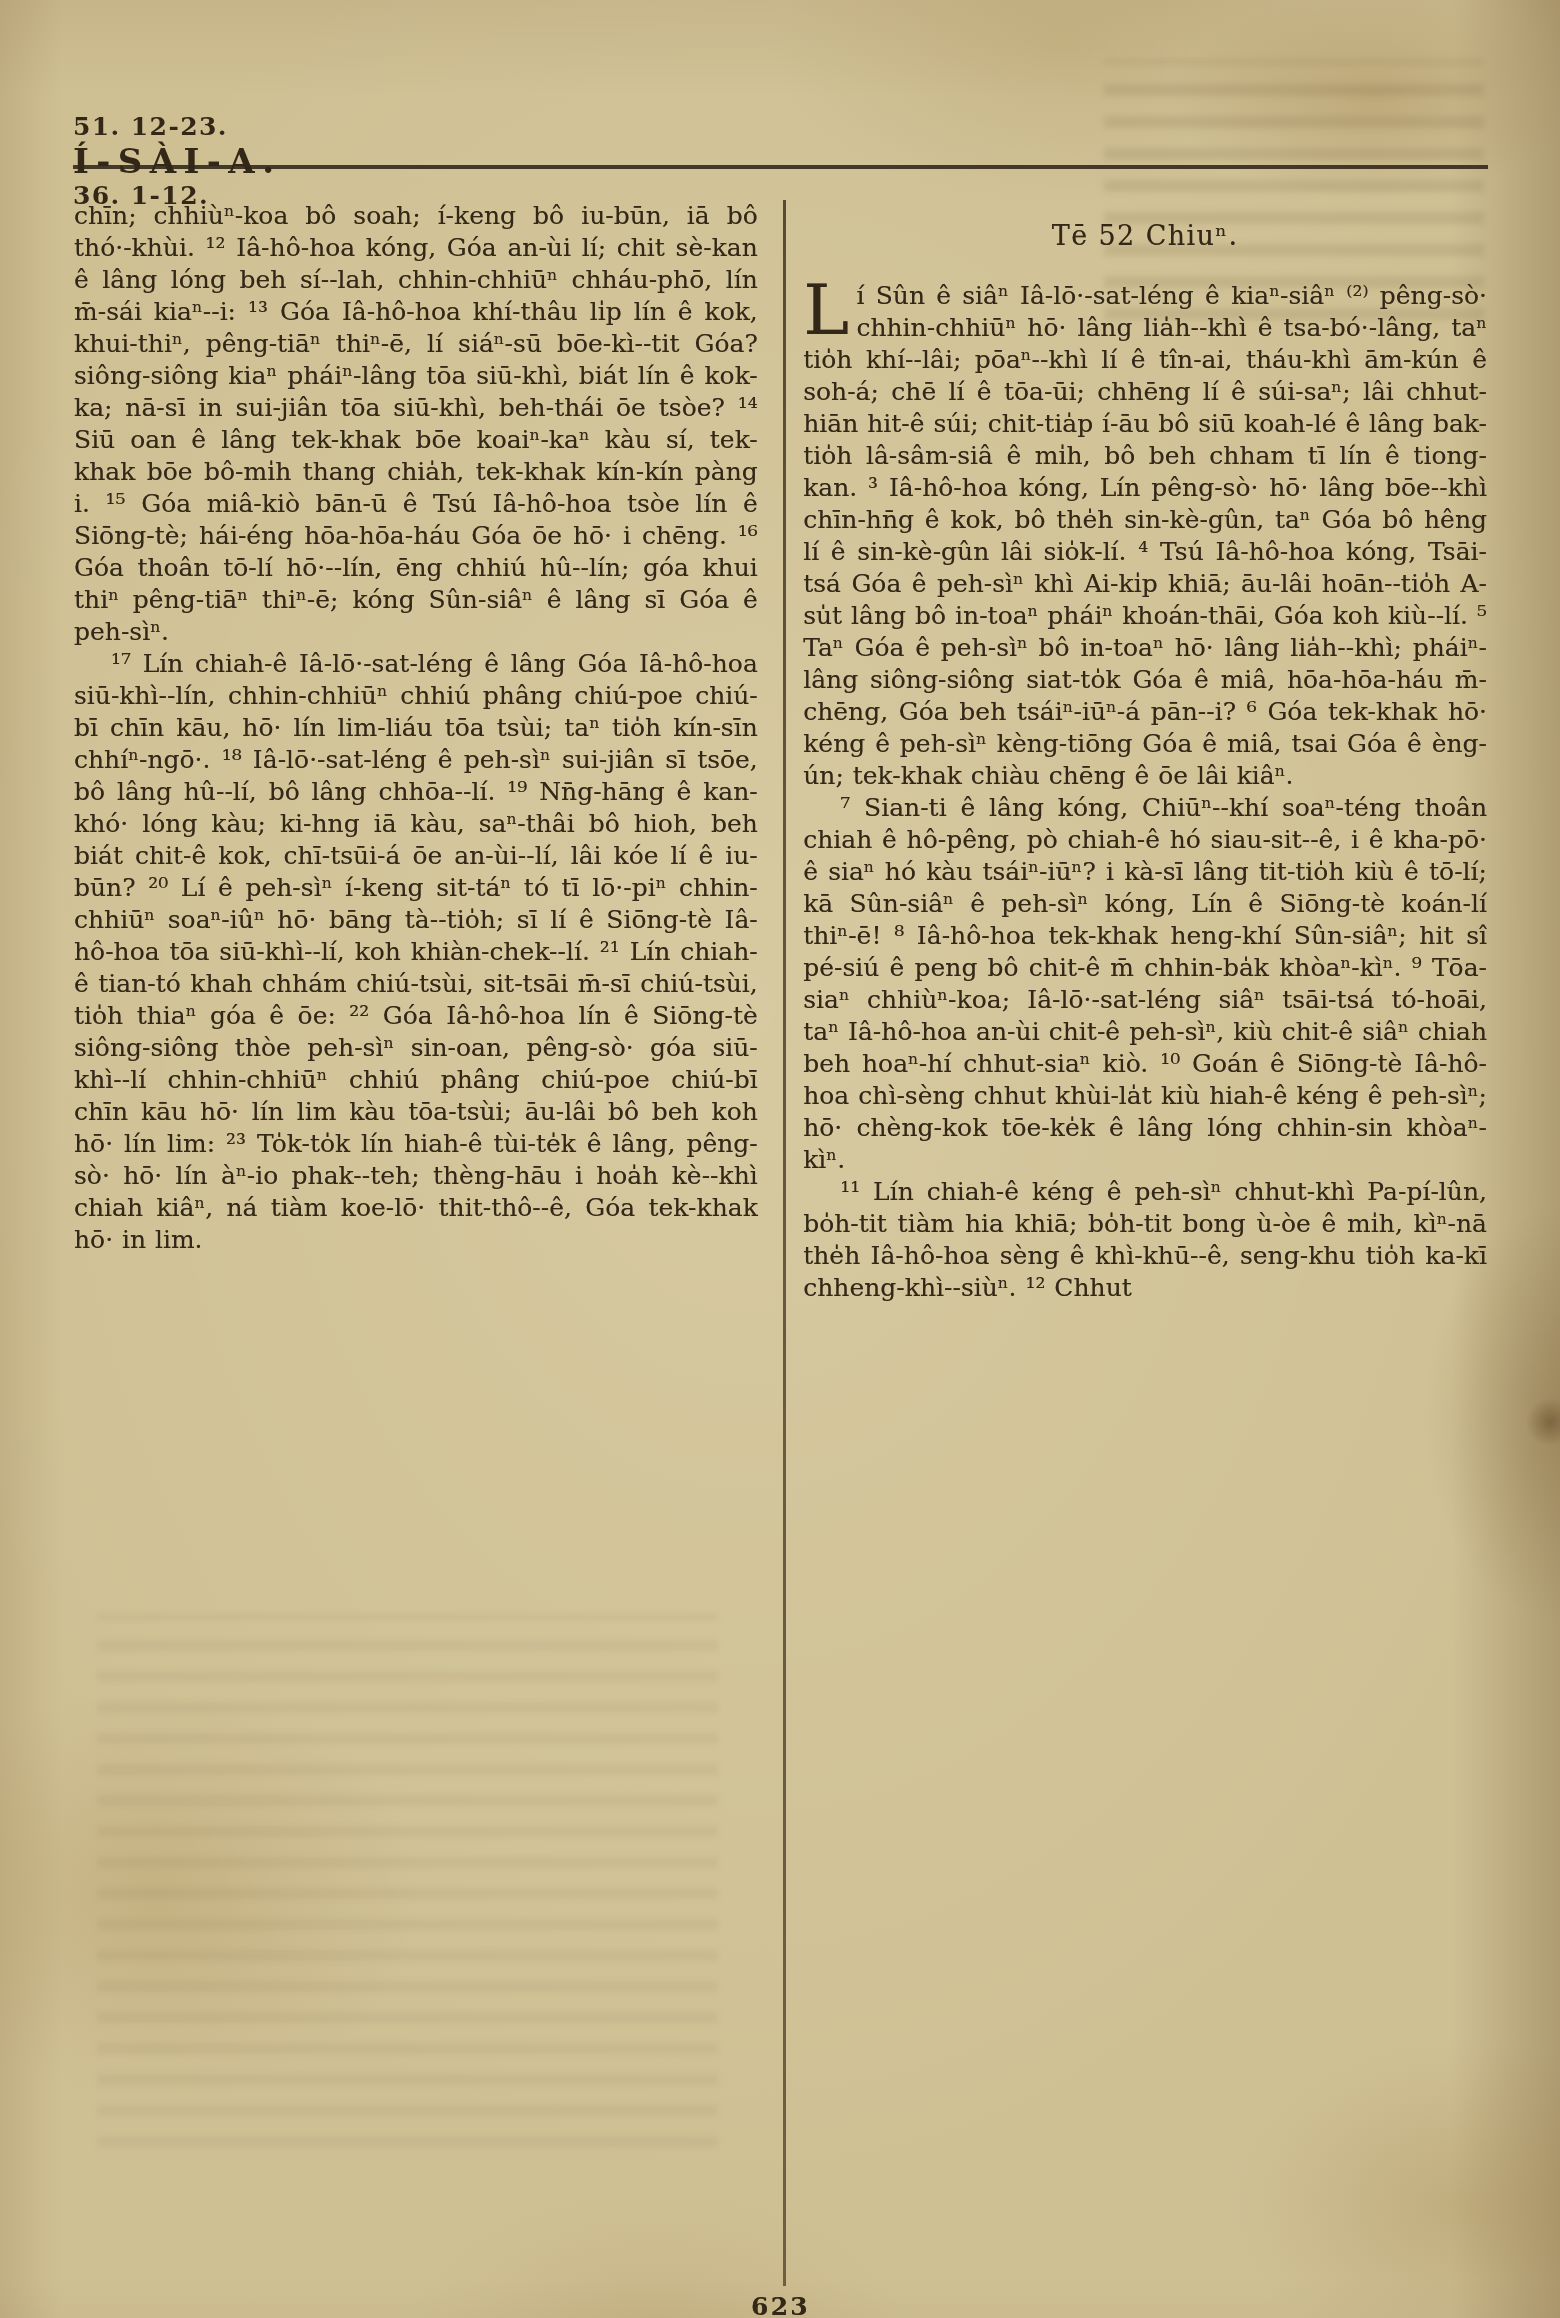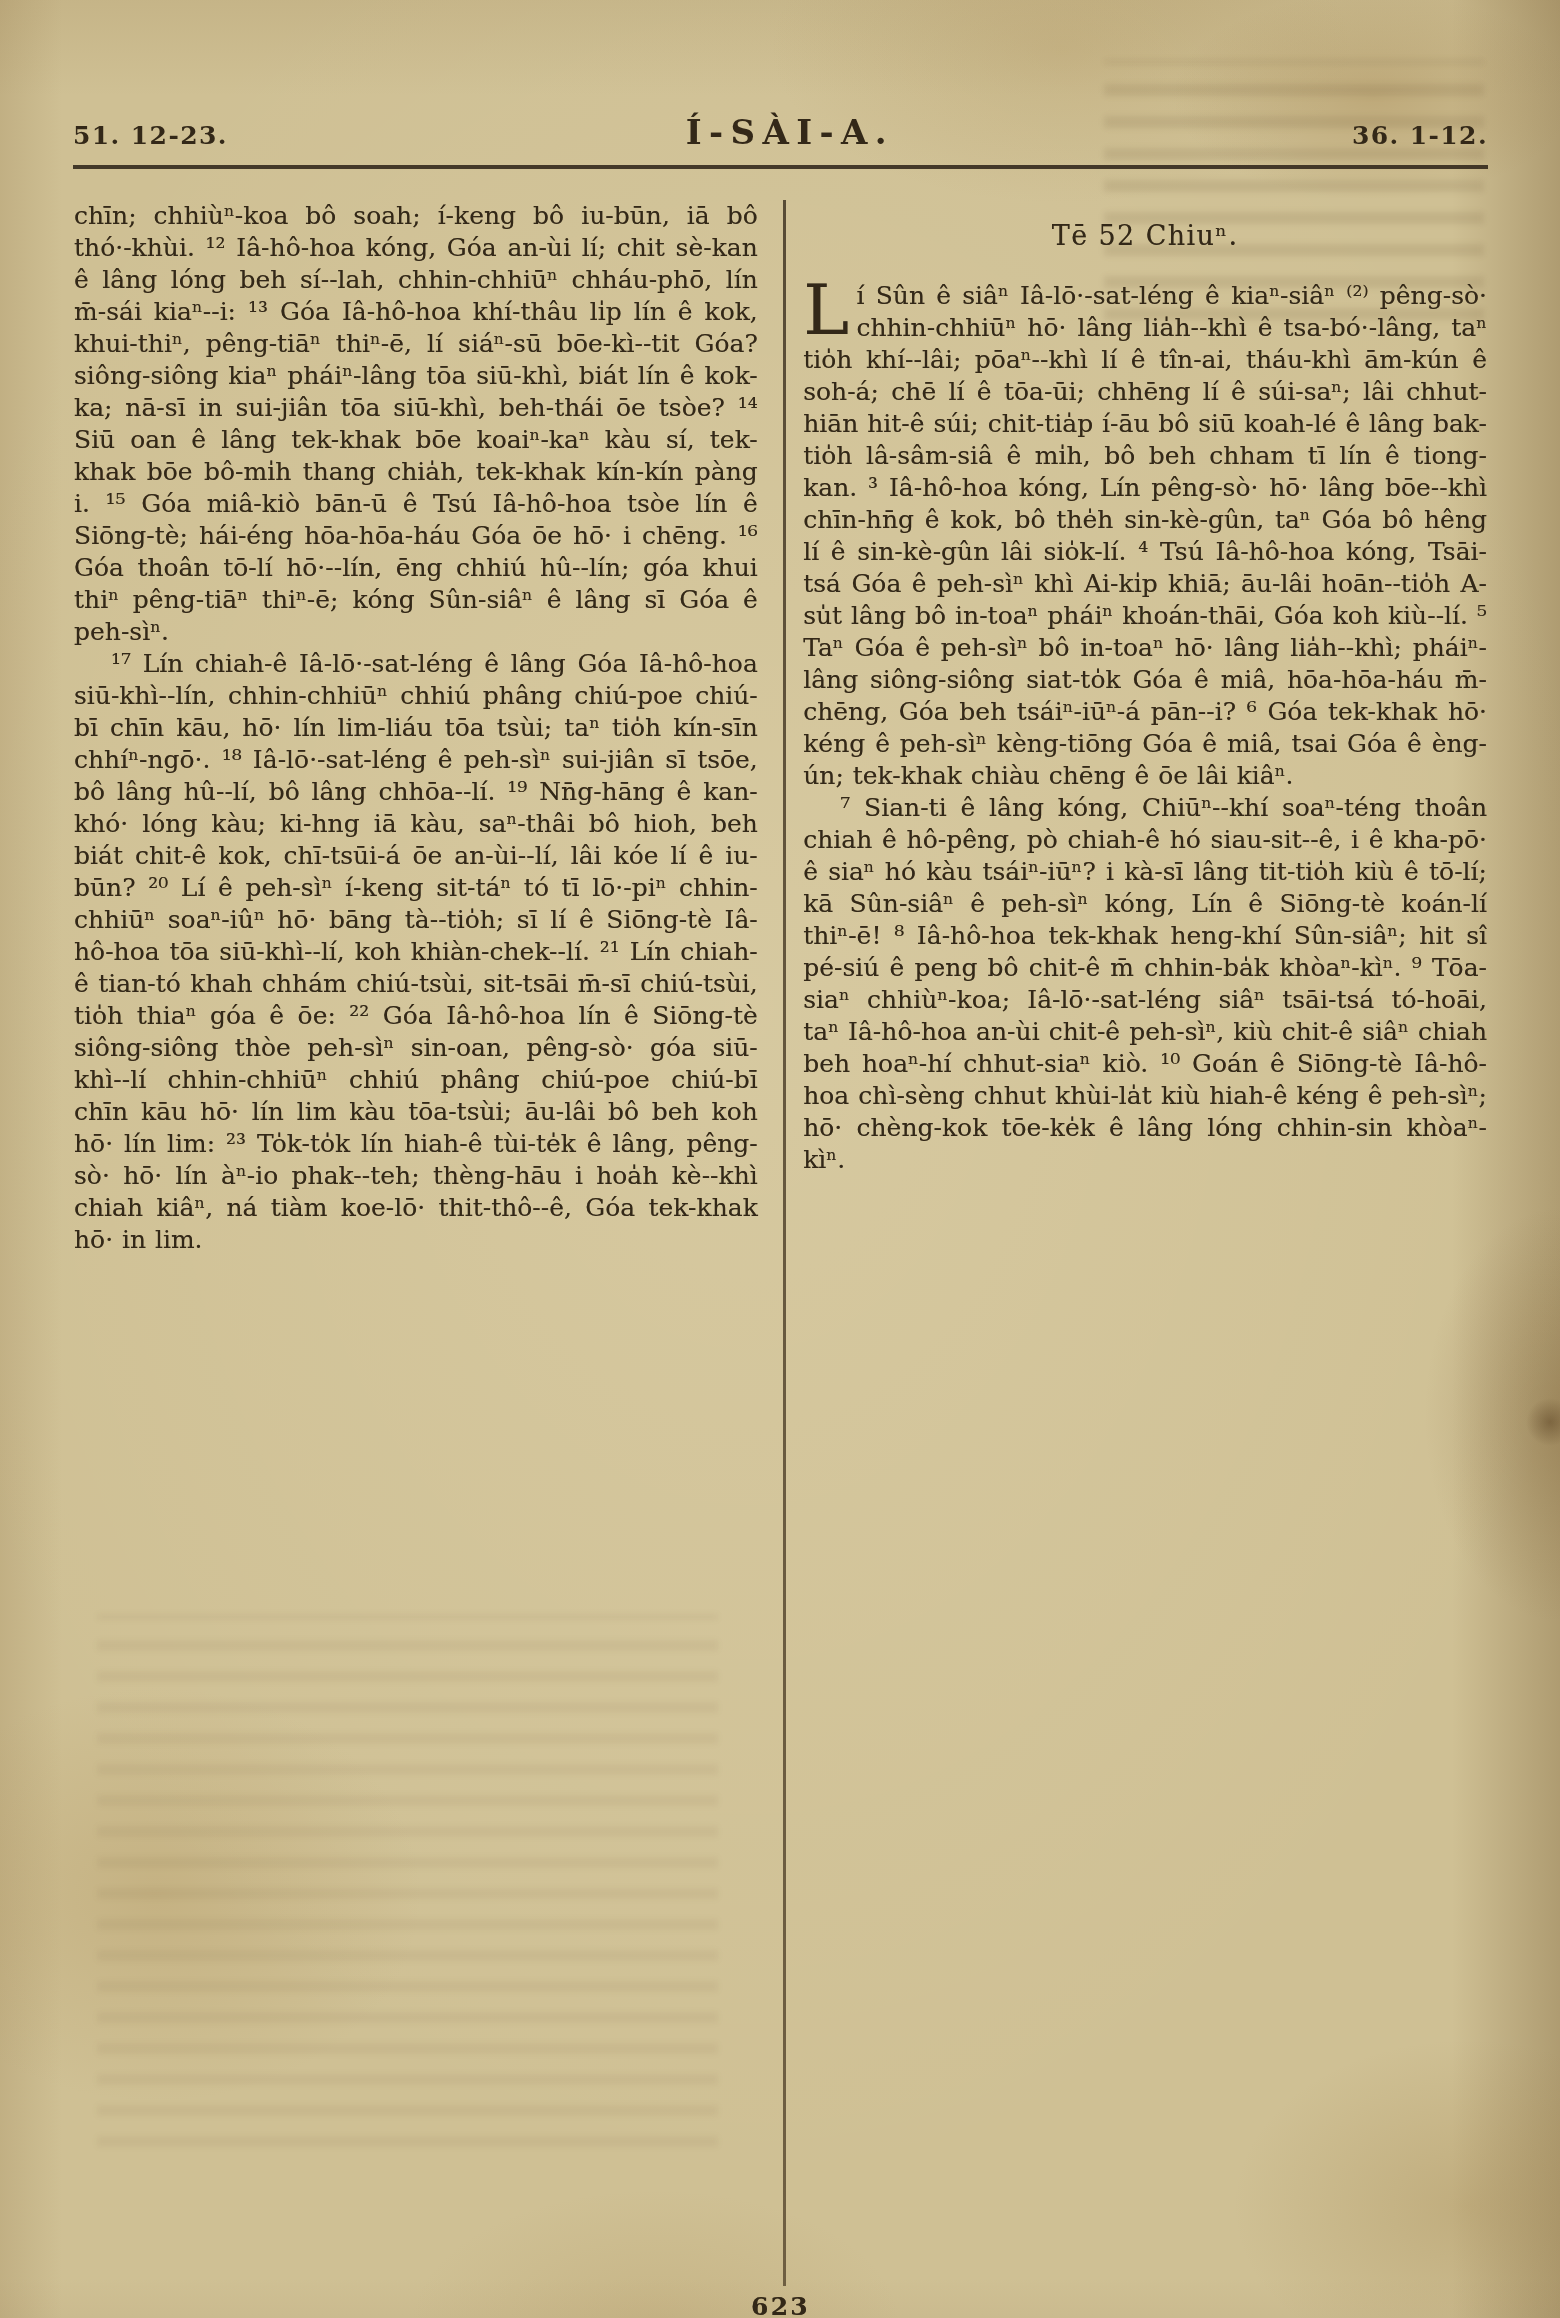--- a/index.html
+++ b/index.html
@@ -44,20 +44,21 @@
     background: repeating-linear-gradient(0deg,
       rgba(100,78,45,.10) 0 11px, rgba(100,78,45,0) 11px 31px);
     opacity: .7;
   }
   .running-header {
     position: absolute;
     left: 73px; right: 73px; top: 112px;
     display: flex;
     justify-content: space-between;
     align-items: baseline;
+    flex-direction: column;
   }
   .h-side {
     font-size: 25px;
     font-weight: bold;
     letter-spacing: 1.4px;
   }
   .h-center {
     font-size: 34px;
     font-weight: bold;
     letter-spacing: 7.4px;
@@ -139,17 +140,18 @@
     <p class="no-indent">chīn; chhiùⁿ-koa bô soah; í-keng bô iu-būn, iā bô thó·-khùi. ¹² Iâ-hô-hoa kóng, Góa an-ùi lí; chit sè-kan ê lâng lóng beh sí--lah, chhin-chhiūⁿ chháu-phō, lín m̄-sái kiaⁿ--i: ¹³ Góa Iâ-hô-hoa khí-thâu li̍p lín ê kok, khui-thiⁿ, pêng-tiāⁿ thiⁿ-ē, lí siáⁿ-sū bōe-kì--tit Góa? siông-siông kiaⁿ pháiⁿ-lâng tōa siū-khì, biát lín ê kok-ka; nā-sī in sui-jiân tōa siū-khì, beh-thái ōe tsòe? ¹⁴ Siū oan ê lâng tek-khak bōe koaiⁿ-kaⁿ kàu sí, tek-khak bōe bô-mi̍h thang chia̍h, tek-khak kín-kín pàng i. ¹⁵ Góa miâ-kiò bān-ū ê Tsú Iâ-hô-hoa tsòe lín ê Siōng-tè; hái-éng hōa-hōa-háu Góa ōe hō· i chēng. ¹⁶ Góa thoân tō-lí hō·--lín, ēng chhiú hû--lín; góa khui thiⁿ pêng-tiāⁿ thiⁿ-ē; kóng Sûn-siâⁿ ê lâng sī Góa ê peh-sìⁿ.</p>
     <p>¹⁷ Lín chiah-ê Iâ-lō·-sat-léng ê lâng Góa Iâ-hô-hoa siū-khì--lín, chhin-chhiūⁿ chhiú phâng chiú-poe chiú-bī chīn kāu, hō· lín lim-liáu tōa tsùi; taⁿ tio̍h kín-sīn chhíⁿ-ngō·. ¹⁸ Iâ-lō·-sat-léng ê peh-sìⁿ sui-jiân sī tsōe, bô lâng hû--lí, bô lâng chhōa--lí. ¹⁹ Nn̄g-hāng ê kan-khó· lóng kàu; ki-hng iā kàu, saⁿ-thâi bô hioh, beh biát chit-ê kok, chī-tsūi-á ōe an-ùi--lí, lâi kóe lí ê iu-būn? ²⁰ Lí ê peh-sìⁿ í-keng sit-táⁿ tó tī lō·-piⁿ chhin-chhiūⁿ soaⁿ-iûⁿ hō· bāng tà--tio̍h; sī lí ê Siōng-tè Iâ-hô-hoa tōa siū-khì--lí, koh khiàn-chek--lí. ²¹ Lín chiah-ê tian-tó khah chhám chiú-tsùi, sit-tsāi m̄-sī chiú-tsùi, tio̍h thiaⁿ góa ê ōe: ²² Góa Iâ-hô-hoa lín ê Siōng-tè siông-siông thòe peh-sìⁿ sin-oan, pêng-sò· góa siū-khì--lí chhin-chhiūⁿ chhiú phâng chiú-poe chiú-bī chīn kāu hō· lín lim kàu tōa-tsùi; āu-lâi bô beh koh hō· lín lim: ²³ To̍k-to̍k lín hiah-ê tùi-te̍k ê lâng, pêng-sò· hō· lín àⁿ-io phak--teh; thèng-hāu i hoa̍h kè--khì chiah kiâⁿ, ná tiàm koe-lō· thit-thô--ê, Góa tek-khak hō· in lim.</p>
   </div>
   <div class="column-divider"></div>
   <div class="col col-right">
     <h2 class="chapter-heading">Tē 52 Chiuⁿ.</h2>
     <p class="no-indent">
       <span class="dropcap">L</span><span>í Sûn ê siâⁿ Iâ-lō·-sat-léng ê kiaⁿ-siâⁿ ⁽²⁾ pêng-sò· chhin-chhiūⁿ hō· lâng lia̍h--khì ê tsa-bó·-lâng, taⁿ tio̍h khí--lâi; pōaⁿ--khì lí ê tîn-ai, tháu-khì ām-kún ê soh-á; chē lí ê tōa-ūi; chhēng lí ê súi-saⁿ; lâi chhut-hiān hit-ê súi; chit-tia̍p í-āu bô siū koah-lé ê lâng bak-tio̍h lâ-sâm-siâ ê mi̍h, bô beh chham tī lín ê tiong-kan. ³ Iâ-hô-hoa kóng, Lín pêng-sò· hō· lâng bōe--khì chīn-hn̄g ê kok, bô the̍h sin-kè-gûn, taⁿ Góa bô hêng lí ê sin-kè-gûn lâi sio̍k-lí. ⁴ Tsú Iâ-hô-hoa kóng, Tsāi-tsá Góa ê peh-sìⁿ khì Ai-ki̍p khiā; āu-lâi hoān--tio̍h A-su̍t lâng bô in-toaⁿ pháiⁿ khoán-thāi, Góa koh kiù--lí. ⁵ Taⁿ Góa ê peh-sìⁿ bô in-toaⁿ hō· lâng lia̍h--khì; pháiⁿ-lâng siông-siông siat-to̍k Góa ê miâ, hōa-hōa-háu m̄-chēng, Góa beh tsáiⁿ-iūⁿ-á pān--i? ⁶ Góa tek-khak hō· kéng ê peh-sìⁿ kèng-tiōng Góa ê miâ, tsai Góa ê èng-ún; tek-khak chiàu chēng ê ōe lâi kiâⁿ.</span>
     </p>
     <p>⁷ Sian-ti ê lâng kóng, Chiūⁿ--khí soaⁿ-téng thoân chiah ê hô-pêng, pò chiah-ê hó siau-sit--ê, i ê kha-pō· ê siaⁿ hó kàu tsáiⁿ-iūⁿ? i kà-sī lâng tit-tio̍h kiù ê tō-lí; kā Sûn-siâⁿ ê peh-sìⁿ kóng, Lín ê Siōng-tè koán-lí thiⁿ-ē! ⁸ Iâ-hô-hoa tek-khak heng-khí Sûn-siâⁿ; hit sî pé-siú ê peng bô chit-ê m̄ chhin-ba̍k khòaⁿ-kìⁿ. ⁹ Tōa-siaⁿ chhiùⁿ-koa; Iâ-lō·-sat-léng siâⁿ tsāi-tsá tó-hoāi, taⁿ Iâ-hô-hoa an-ùi chit-ê peh-sìⁿ, kiù chit-ê siâⁿ chiah beh hoaⁿ-hí chhut-siaⁿ kiò. ¹⁰ Goán ê Siōng-tè Iâ-hô-hoa chì-sèng chhut khùi-la̍t kiù hiah-ê kéng ê peh-sìⁿ; hō· chèng-kok tōe-ke̍k ê lâng lóng chhin-sin khòaⁿ-kìⁿ.</p>
+    <p>¹¹ Lín chiah-ê kéng ê peh-sìⁿ chhut-khì Pa-pí-lûn, bo̍h-tit tiàm hia khiā; bo̍h-tit bong ù-òe ê mi̍h, kìⁿ-nā the̍h Iâ-hô-hoa sèng ê khì-khū--ê, seng-khu tio̍h ka-kī chheng-khì--siùⁿ. ¹² Chhut</p>
   </div>
 </div>
 
 <div class="page-number">623</div>
 
 
 </body></html>

